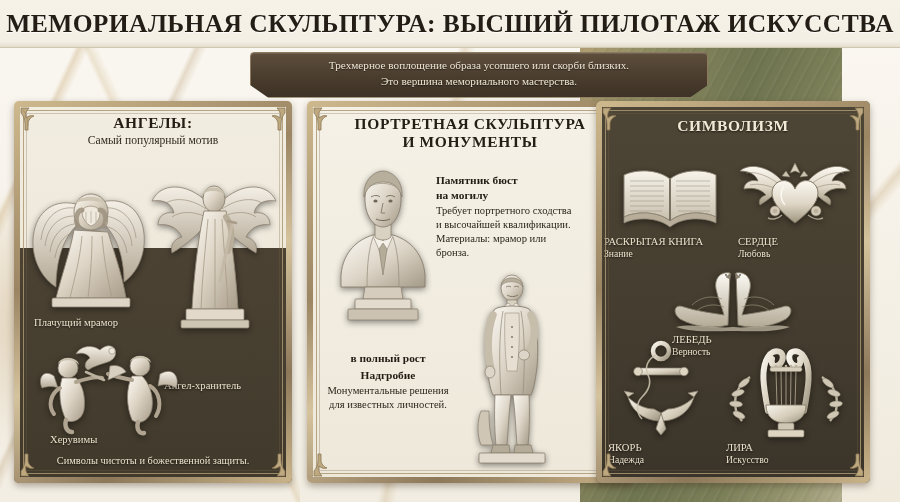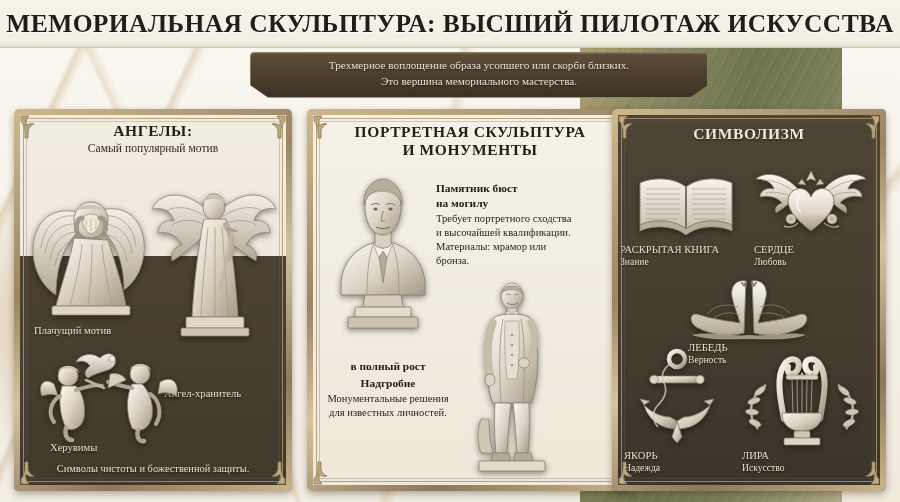--- a/index.html
+++ b/index.html
@@ -83,21 +83,20 @@
   }
   .ribbon p{margin:0;color:#efe6d4;font-size:11.2px;line-height:1.42;text-shadow:0 1px 1px rgba(0,0,0,.6);}
 
   
   .panel{
     position:absolute;top:101px;height:382px;
     border-radius:5px;
     box-shadow:0 3px 7px rgba(60,45,25,.38);
     overflow:hidden;
     z-index:4;
-    margin-top:8px;
   }
   .panel-frame{
     position:absolute;inset:0;
     border:6px solid transparent;
     border-image:linear-gradient(150deg,#cdb88d,#9b8563 35%,#d5c39d 55%,#8d785a 80%,#c6b188) 1;
     pointer-events:none;z-index:5;
   }
   .panel-inner-line{
     position:absolute;inset:9px;border:1.4px solid rgba(171,150,112,.85);
     border-radius:2px;pointer-events:none;z-index:5;
@@ -116,21 +115,21 @@
 
   
   #panel-angels{left:14px;width:278px;
     background:linear-gradient(180deg,#f2ede1 0%,#efe9dc 38.5%,#4b4233 38.5%,#413a2c 100%);
   }
   
   #panel-portrait{left:307px;width:326px;
     background:linear-gradient(180deg,#f5f1e6 0%,#eee8da 100%);
   }
   
-  #panel-symbols{left:612px;width:274px;
+  #panel-symbols{left:596px;width:274px;
     background:linear-gradient(180deg,#4d4535 0%,#453d2f 55%,#3b342a 100%);
   }
 
   .p-head{position:absolute;left:0;right:0;text-align:center;}
   .p-head .h1{font-size:15.5px;font-weight:700;letter-spacing:.6px;line-height:1.18;}
   .p-head .h2{font-size:11.6px;line-height:1.3;margin-top:1px;}
   .dark .p-head .h1{color:#f2ead7;text-shadow:0 1px 2px rgba(0,0,0,.65);}
   .dark .p-head .h2{color:#e5dcc6;}
   .light .p-head .h1{color:#241e16;}
 
@@ -213,21 +212,21 @@
         <path d="M52 56 C52 48 70 48 70 57 C70 66 62 70 61 70 C60 70 52 65 52 56 Z" fill="#eee8dd" stroke="#9d927f" stroke-width=".8"></path>
         <path d="M56 56 L56 66 M61 55 L61 67 M66 56 L66 66" stroke="#b3a895" stroke-width=".7"></path>
 
         <path d="M48 70 C44 62 48 54 52 54" fill="none" stroke="#9d927f" stroke-width="5" stroke-linecap="round" opacity=".85"></path>
         <path d="M74 70 C78 62 74 54 70 54" fill="none" stroke="#9d927f" stroke-width="5" stroke-linecap="round" opacity=".85"></path>
 
         <rect x="22" y="142" width="78" height="9" rx="1.5" fill="#ded5c6" stroke="#8d8271" stroke-width=".8"></rect>
       </svg>
     </div>
     <div class="cap" style="left:20px;top:215px;width:116px;">
-      <div class="ct">Плачущий мотив</div>
+      <div class="ct">Плачущий мрамор</div>
     </div>
 
     <div class="fig statue" style="left:136px;top:58px;width:128px;height:180px;">
       <svg viewBox="0 0 128 180" xmlns="http://www.w3.org/2000/svg">
 
         <path d="M58 44 C36 22 10 24 2 42 C16 40 22 46 24 54 C14 52 8 58 8 66 C20 64 28 70 32 78 C24 80 20 86 22 94 C36 86 50 74 58 62 Z" fill="url(#wingA)" stroke="#8d8271" stroke-width=".8"></path>
         <path d="M70 44 C92 22 118 24 126 42 C112 40 106 46 104 54 C114 52 120 58 120 66 C108 64 100 70 96 78 C104 80 108 86 106 94 C92 86 78 74 70 62 Z" fill="url(#wingA)" stroke="#8d8271" stroke-width=".8"></path>
         <path d="M56 50 C42 40 26 38 16 44" fill="none" stroke="#9d927f" stroke-width=".7"></path>
         <path d="M56 58 C44 52 30 52 22 58" fill="none" stroke="#9d927f" stroke-width=".7"></path>
         <path d="M72 50 C86 40 102 38 112 44" fill="none" stroke="#9d927f" stroke-width=".7"></path>

